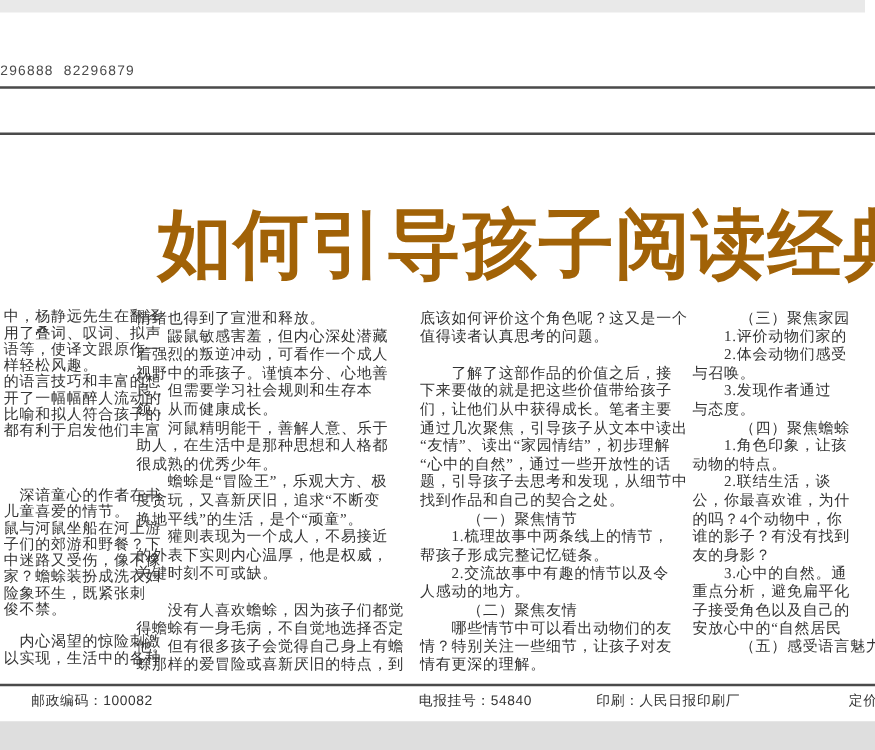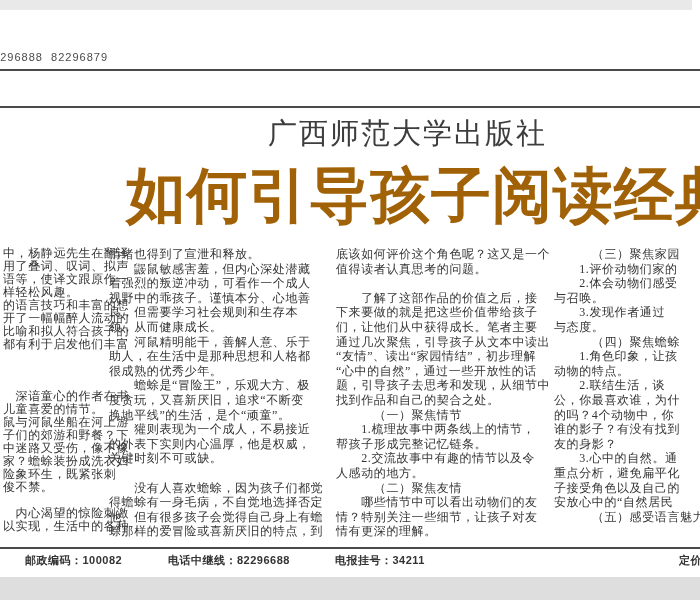--- a/index.html
+++ b/index.html
@@ -40,55 +40,54 @@
     letter-spacing:0.6px; white-space:pre;
   }
   .col .tl { white-space:pre; }
   .col-a { left:3px;    line-height:13px;   }
   .col-b { left:109px; line-height:14.6px; }
   .col-c { left:336px; line-height:14.6px; }
   .col-d { left:554px; line-height:14.6px; }
   .footer-item {
     position:absolute; top:553px;
     font-family:"Liberation Sans","DejaVu Sans",sans-serif;
-    font-size:11px; font-weight:bold; letter-spacing:0.5px; color:#333333;
+    font-size:11px; font-weight:normal; letter-spacing:0.5px; color:#333333;
     white-space:pre;
   }
   .fi-1 { left:25px; }
   .fi-2 { left:168px; }
   .fi-3 { left:335px; }
   .fi-4 { left:477px; }
   .fi-5 { left:679px; }
 </style>
 </head>
 <body>
 
 <div class="scan">
 
   <div class="strip-top"></div>
 
   <div class="phones">82296888  82296879</div>
 
   <div class="rule rule-1"></div>
   <div class="rule rule-2"></div>
 
-  <div class="publisher">广西师范大学出版社</div>
 
   <div class="title">如何引导孩子阅读经典</div>
 
   <div class="col col-a"><div class="tl">中，杨静远先生在翻译</div><div class="tl">用了叠词、叹词、拟声</div><div class="tl">语等，使译文跟原作一</div><div class="tl">样轻松风趣。</div><div class="tl">的语言技巧和丰富的想</div><div class="tl">开了一幅幅醉人流动的</div><div class="tl">比喻和拟人符合孩子的</div><div class="tl">都有利于启发他们丰富</div><div class="tl">&nbsp;</div><div class="tl">&nbsp;</div><div class="tl">&nbsp;</div><div class="tl">　深谙童心的作者在书</div><div class="tl">儿童喜爱的情节。</div><div class="tl">鼠与河鼠坐船在河上游</div><div class="tl">子们的郊游和野餐？下</div><div class="tl">中迷路又受伤，像不像</div><div class="tl">家？蟾蜍装扮成洗衣妇</div><div class="tl">险象环生，既紧张刺</div><div class="tl">俊不禁。</div><div class="tl">&nbsp;</div><div class="tl">　内心渴望的惊险刺激</div><div class="tl">以实现，生活中的各种</div></div>
 
   <div class="col col-b"><div class="tl">情绪也得到了宣泄和释放。</div><div class="tl">　　鼹鼠敏感害羞，但内心深处潜藏</div><div class="tl">着强烈的叛逆冲动，可看作一个成人</div><div class="tl">视野中的乖孩子。谨慎本分、心地善</div><div class="tl">良，但需要学习社会规则和生存本</div><div class="tl">领，从而健康成长。</div><div class="tl">　　河鼠精明能干，善解人意、乐于</div><div class="tl">助人，在生活中是那种思想和人格都</div><div class="tl">很成熟的优秀少年。</div><div class="tl">　　蟾蜍是“冒险王”，乐观大方、极</div><div class="tl">度贪玩，又喜新厌旧，追求“不断变</div><div class="tl">换地平线”的生活，是个“顽童”。</div><div class="tl">　　獾则表现为一个成人，不易接近</div><div class="tl">的外表下实则内心温厚，他是权威，</div><div class="tl">关键时刻不可或缺。</div><div class="tl">&nbsp;</div><div class="tl">　　没有人喜欢蟾蜍，因为孩子们都觉</div><div class="tl">得蟾蜍有一身毛病，不自觉地选择否定</div><div class="tl">他。但有很多孩子会觉得自己身上有蟾</div><div class="tl">蜍那样的爱冒险或喜新厌旧的特点，到</div></div>
 
   <div class="col col-c"><div class="tl">底该如何评价这个角色呢？这又是一个</div><div class="tl">值得读者认真思考的问题。</div><div class="tl">&nbsp;</div><div class="tl">　　了解了这部作品的价值之后，接</div><div class="tl">下来要做的就是把这些价值带给孩子</div><div class="tl">们，让他们从中获得成长。笔者主要</div><div class="tl">通过几次聚焦，引导孩子从文本中读出</div><div class="tl">“友情”、读出“家园情结”，初步理解</div><div class="tl">“心中的自然”，通过一些开放性的话</div><div class="tl">题，引导孩子去思考和发现，从细节中</div><div class="tl">找到作品和自己的契合之处。</div><div class="tl">　　　（一）聚焦情节</div><div class="tl">　　1.梳理故事中两条线上的情节，</div><div class="tl">帮孩子形成完整记忆链条。</div><div class="tl">　　2.交流故事中有趣的情节以及令</div><div class="tl">人感动的地方。</div><div class="tl">　　　（二）聚焦友情</div><div class="tl">　　哪些情节中可以看出动物们的友</div><div class="tl">情？特别关注一些细节，让孩子对友</div><div class="tl">情有更深的理解。</div></div>
 
   <div class="col col-d"><div class="tl">　　　（三）聚焦家园</div><div class="tl">　　1.评价动物们家的</div><div class="tl">　　2.体会动物们感受</div><div class="tl">与召唤。</div><div class="tl">　　3.发现作者通过</div><div class="tl">与态度。</div><div class="tl">　　　（四）聚焦蟾蜍</div><div class="tl">　　1.角色印象，让孩</div><div class="tl">动物的特点。</div><div class="tl">　　2.联结生活，谈</div><div class="tl">公，你最喜欢谁，为什</div><div class="tl">的吗？4个动物中，你</div><div class="tl">谁的影子？有没有找到</div><div class="tl">友的身影？</div><div class="tl">　　3.心中的自然。通</div><div class="tl">重点分析，避免扁平化</div><div class="tl">子接受角色以及自己的</div><div class="tl">安放心中的“自然居民</div><div class="tl">　　　（五）感受语言魅力</div></div>
 
   <div class="rule rule-footer"></div>
 
   <div class="footer-item fi-1">邮政编码：100082</div>
-  <div class="footer-item fi-2">电话中继线：82296688</div>
-  <div class="footer-item fi-3">电报挂号：34211</div>
+  <div class="footer-item fi-3">电报挂号：54840</div>
+  <div class="footer-item fi-4">印刷：人民日报印刷厂</div>
   <div class="footer-item fi-5">定价：每月</div>
 
   <div class="strip-bottom"></div>
 
 </div>
 
 </body></html>

